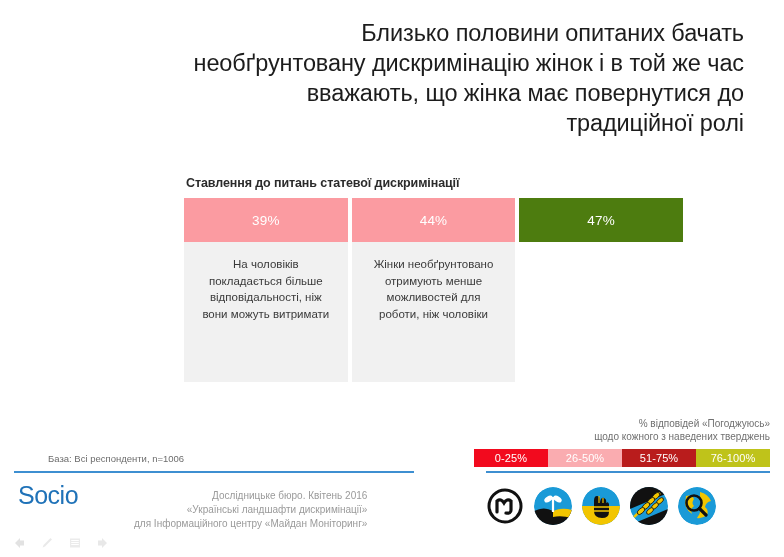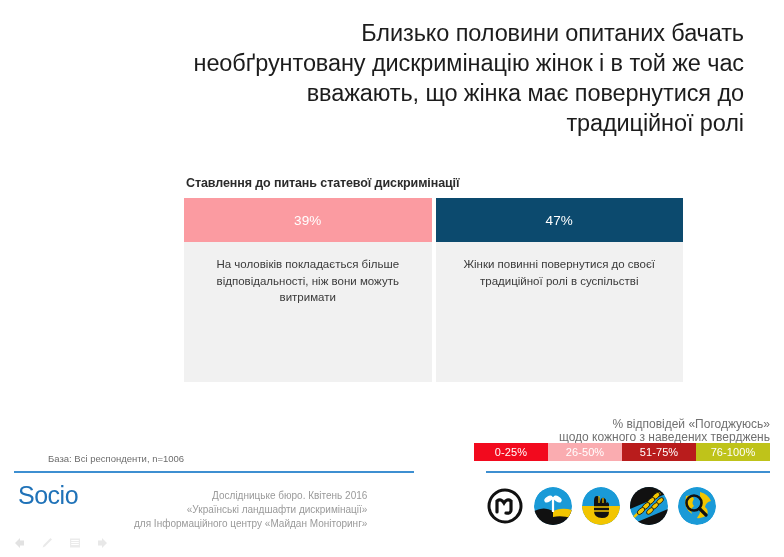--- a/index.html
+++ b/index.html
@@ -79,23 +79,24 @@
 
   
   .legend-wrap {
     position: absolute;
     right: 14px;
     top: 418px;
     width: 296px;
     text-align: right;
   }
   .legend-caption {
-    font-size: 12px;
+    font-size: 10px;
     line-height: 12.5px;
     color: #707070;
+    margin-bottom: 6px;
     white-space: pre-line;
   }
   .legend-swatches {
     display: flex;
     gap: 0;
   }
   .legend-item {
     flex: 1 1 0;
     height: 18px;
     display: flex;
@@ -198,24 +199,27 @@
 <div class="chart-block">
   <div class="chart-heading">Ставлення до питань статевої дискримінації</div>
 
   <div class="chart-columns">
 
     <div class="chart-col">
       <div class="col-value" style="background-color: rgb(251, 155, 161);">39%</div>
       <div class="col-body">На чоловіків покладається більше відповідальності, ніж вони можуть витримати</div>
     </div>
 
-
     <div class="chart-col">
-      <div class="col-value" style="background-color: #0c4a6e;">47%</div>
-      <div class="col-body">Жінки повинні повернутися до своєї традиційної ролі в суспільстві</div>
+      <div class="col-value" style="background-color: rgb(251, 155, 161);">44%</div>
+      <div class="col-body">Жінки необґрунтовано отримують менше можливостей для роботи, ніж чоловіки</div>
+    </div>
+
+    <div class="chart-col">
+      <div class="col-value" style="background-color: #4d7c0f;">47%</div>
     </div>
 
   </div>
 </div>
 
 <div class="legend-wrap">
   <div class="legend-caption">% відповідей «Погоджуюсь»
 щодо кожного з наведених тверджень</div>
   <div class="legend-swatches">
     <div class="legend-item" style="background-color: rgb(242, 10, 30);">0-25%</div>

